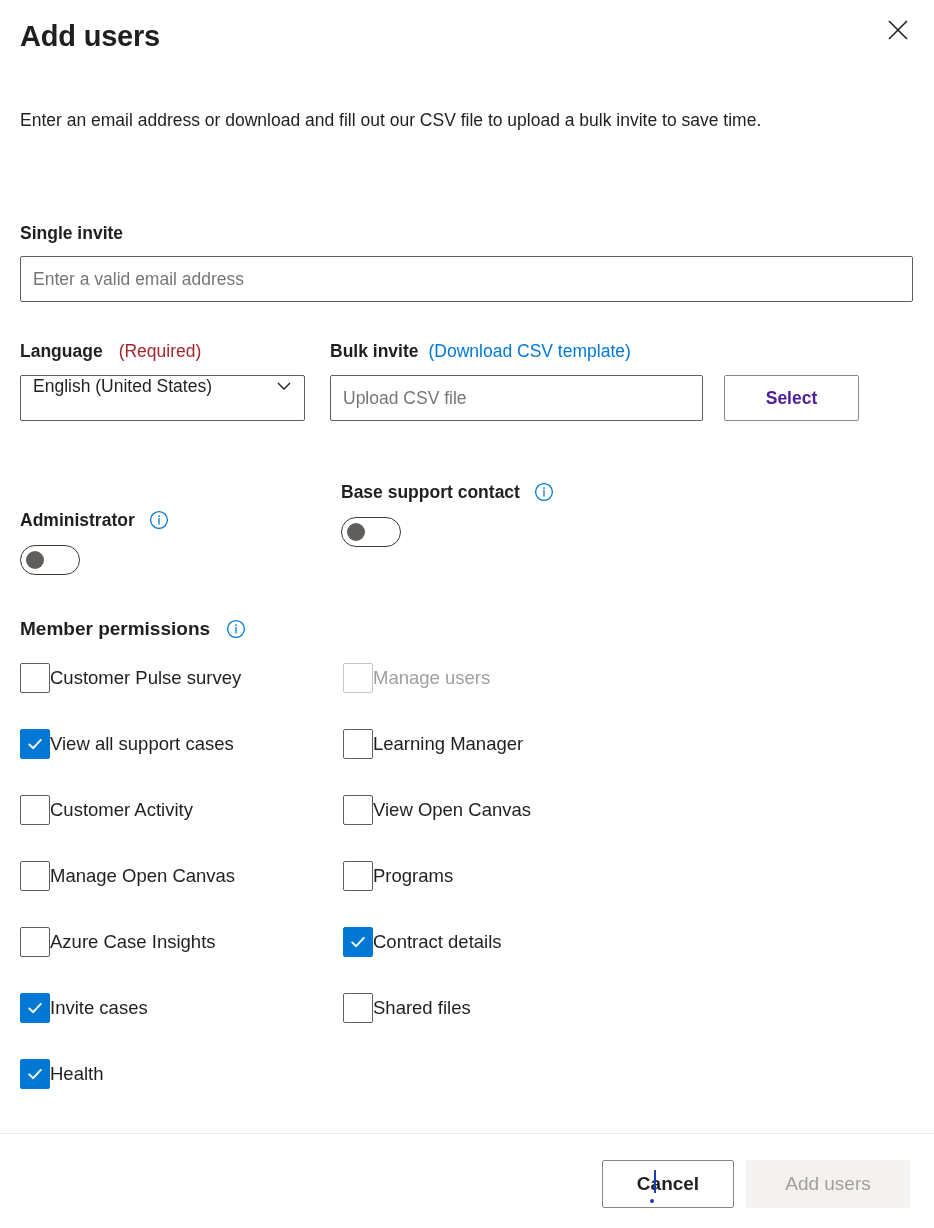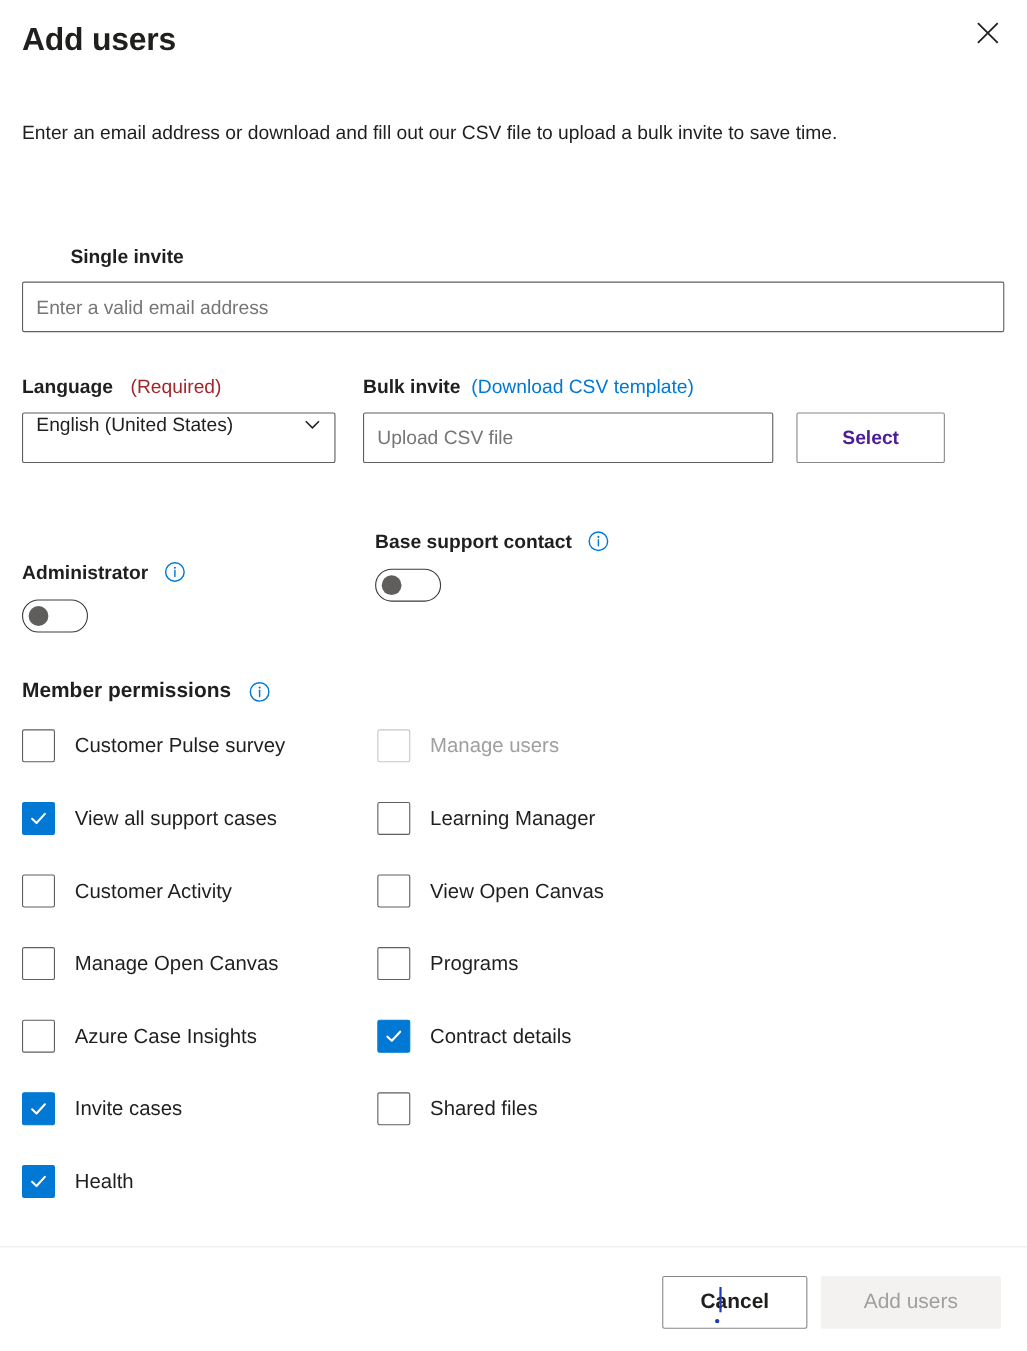--- a/index.html
+++ b/index.html
@@ -79,21 +79,20 @@
     line-height: 22px;
     cursor: pointer;
     text-decoration: none;
   }
 
   
   .single-invite-label {
     position: absolute;
     left: 20px;
     top: 222px;
-    margin-left: 44px;
   }
   .single-invite-input {
     position: absolute;
     left: 20px;
     top: 256px;
     width: 893px;
     height: 46px;
     box-sizing: border-box;
     border: 1px solid #605e5c;
     border-radius: 2px;
@@ -247,21 +246,21 @@
     position: absolute;
     top: 0;
   }
   .perm-col.left  { left: 0px; }
   .perm-col.right { left: 323px; }
 
   .perm-item {
     height: 66px;
     display: flex;
     align-items: flex-start;
-    gap: 18px;
+    gap: 0;
     cursor: pointer;
   }
   .perm-item.disabled { cursor: default; }
 
   .cbox {
     flex: none;
     width: 30px;
     height: 30px;
     box-sizing: border-box;
     border: 1px solid #605e5c;

